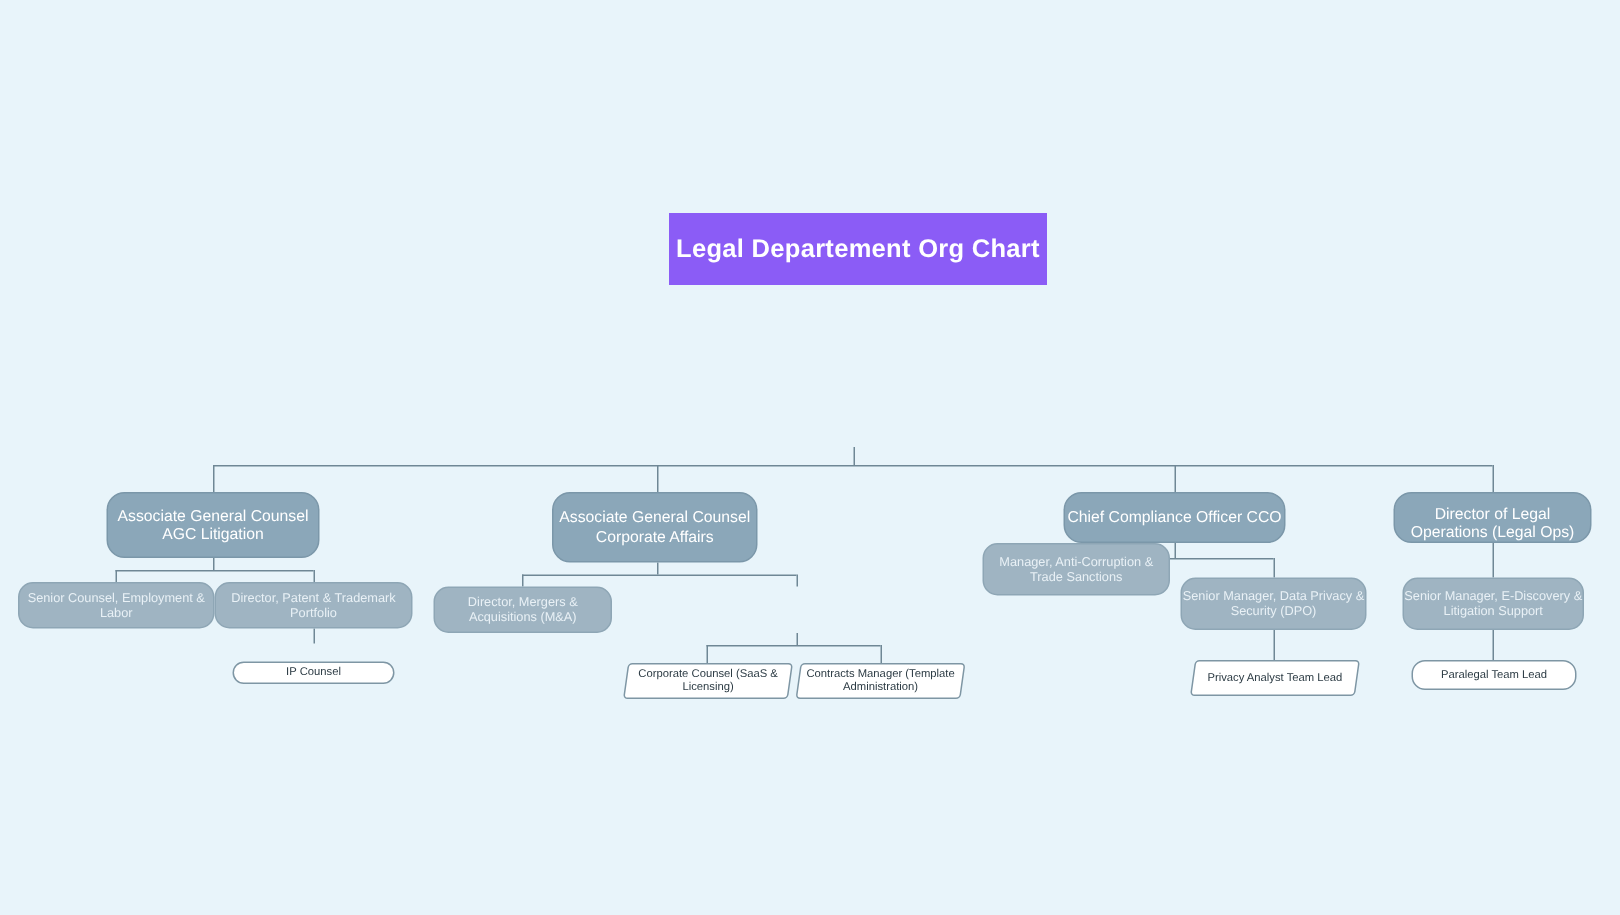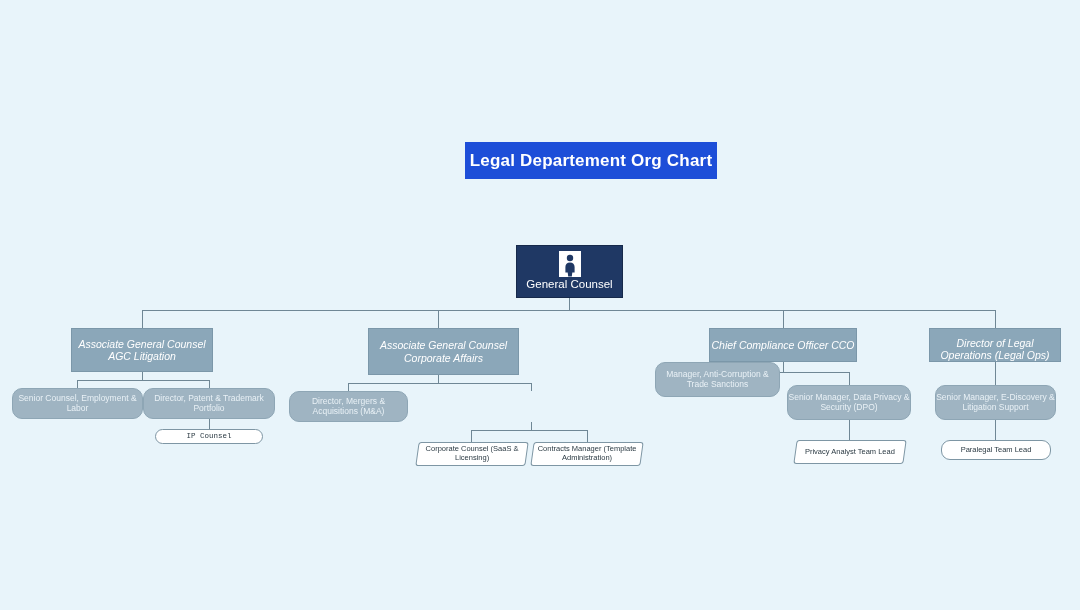--- a/index.html
+++ b/index.html
@@ -15,25 +15,25 @@
     position: relative;
   }
   #canvas {
     position: absolute;
     left: 0; top: 0;
     width: 1080px;
     height: 610px;
   }
   .title-band {
     position: absolute;
-    left: 465px;
+    left: 446px;
     top: 142px;
     width: 252px;
-    height: 37px;
-    background: #1d4ed8;
+    height: 48px;
+    background: #8b5cf6;
     color: #ffffff;
     font-size: 17px;
     font-weight: bold;
     display: flex;
     align-items: center;
     justify-content: center;
     letter-spacing: 0.2px;
   }
   .node {
     position: absolute;
@@ -64,22 +64,21 @@
     background: #ffffff;
     display: block;
   }
   .person-icon svg { display: block; }
   
   .n-l2 {
     background: #8ba7b9;
     color: #ffffff;
     border: 1px solid #7b97a9;
     font-size: 10.5px;
-    border-radius: 0;
-    font-style: italic;
+    border-radius: 12px;
   }
   
   .n-l3 {
     background: #9fb4c2;
     color: #e9f1f6;
     border: 1px solid #8ea6b5;
     font-size: 8.5px;
     border-radius: 10px;
   }
   
@@ -139,36 +138,26 @@
 
   <div class="conn v" style="left:783px; top:362px; height:10px;"></div>
   <div class="conn h" style="left:717px; top:372px; width:132px;"></div>
   <div class="conn v" style="left:717px; top:372px; height:13px;"></div>
   <div class="conn v" style="left:849px; top:372px; height:13px;"></div>
   <div class="conn v" style="left:849px; top:420px; height:20px;"></div>
 
   <div class="conn v" style="left:995px; top:362px; height:23px;"></div>
   <div class="conn v" style="left:995px; top:420px; height:20px;"></div>
 
-  <div class="node n-root" style="left:516px; top:245px; width:107px; height:53px;">
-    <span class="person-icon">
-      <svg width="22" height="26" viewBox="0 0 22 26" xmlns="http://www.w3.org/2000/svg">
-        <rect x="0" y="0" width="22" height="26" fill="#ffffff"></rect>
-        <circle cx="11" cy="7" r="3.2" fill="#1f3864"></circle>
-        <path d="M11 11.5c-3 0-4.6 2-4.6 4.6v5.4h2.3l0.5 4h3.6l0.5-4h2.3v-5.4c0-2.6-1.6-4.6-4.6-4.6z" fill="#1f3864"></path>
-      </svg>
-    </span>
-    <span>General Counsel</span>
-  </div>
 
   <div class="node n-l2" style="left:71px; top:328px; width:142px; height:44px;">
     <span>Associate General Counsel AGC  Litigation</span>
   </div>
 
-  <div class="node n-l2" style="left:368px; top:328px; width:151px; height:47px;">
+  <div class="node n-l2" style="left:368px; top:328px; width:137px; height:47px;">
     <span>Associate General Counsel  Corporate Affairs</span>
   </div>
 
   <div class="node n-l2" style="left:709px; top:328px; width:148px; height:34px;text-align:right;">
     <span>Chief Compliance Officer CCO</span>
   </div>
 
   <div class="node n-l2" style="left:929px; top:328px; width:132px; height:34px;align-items:flex-end;">
     <span>Director of Legal Operations (Legal Ops)</span>
   </div>
@@ -191,21 +180,21 @@
   </div>
 
   <div class="node n-l3" style="left:787px; top:385px; width:124px; height:35px;">
     <span>Senior Manager, Data Privacy &amp; Security (DPO)</span>
   </div>
 
   <div class="node n-l3" style="left:935px; top:385px; width:121px; height:35px;">
     <span>Senior Manager, E-Discovery &amp; Litigation Support</span>
   </div>
 
-  <div class="node n-l4" style="left:155px; top:429px; width:108px; height:15px;font-family:Liberation Mono, monospace;">
+  <div class="node n-l4" style="left:155px; top:441px; width:108px; height:15px;">
     <span>IP Counsel</span>
   </div>
 
   <div class="node n-l4 skew" style="left:417px; top:442px; width:110px; height:24px;">
     <span>Corporate Counsel (SaaS &amp; Licensing)</span>
   </div>
 
   <div class="node n-l4 skew" style="left:532px; top:442px; width:110px; height:24px;">
     <span>Contracts Manager (Template Administration)</span>
   </div>

